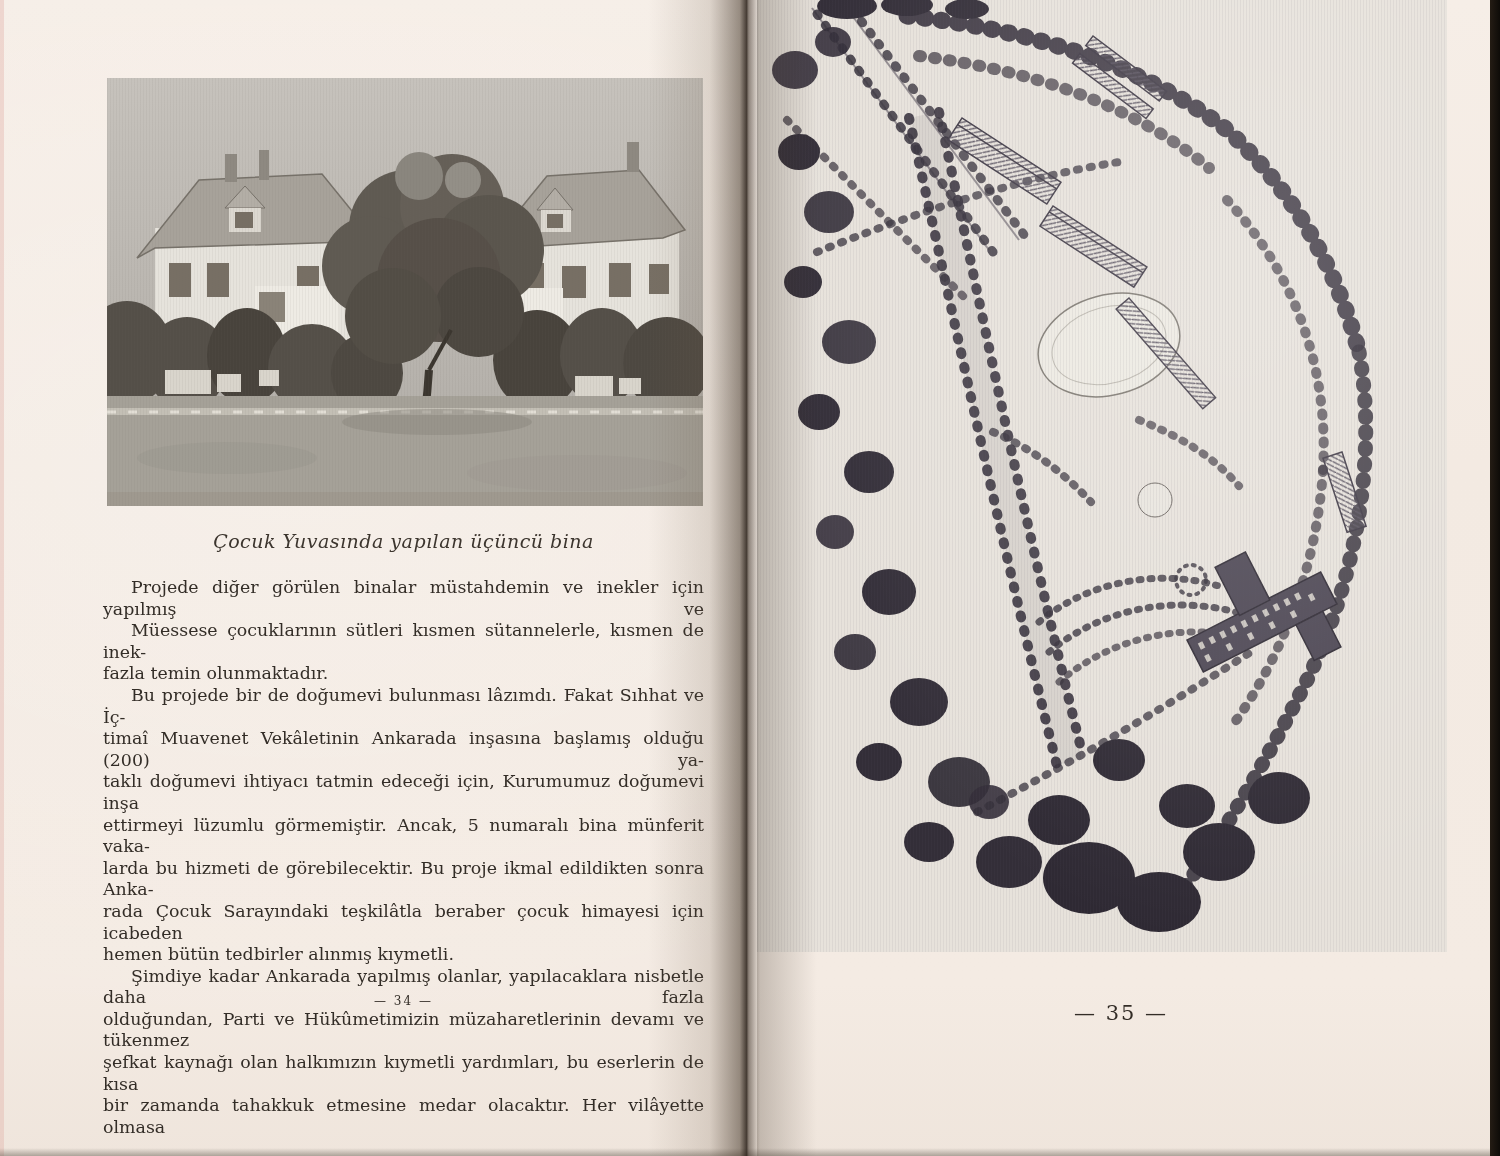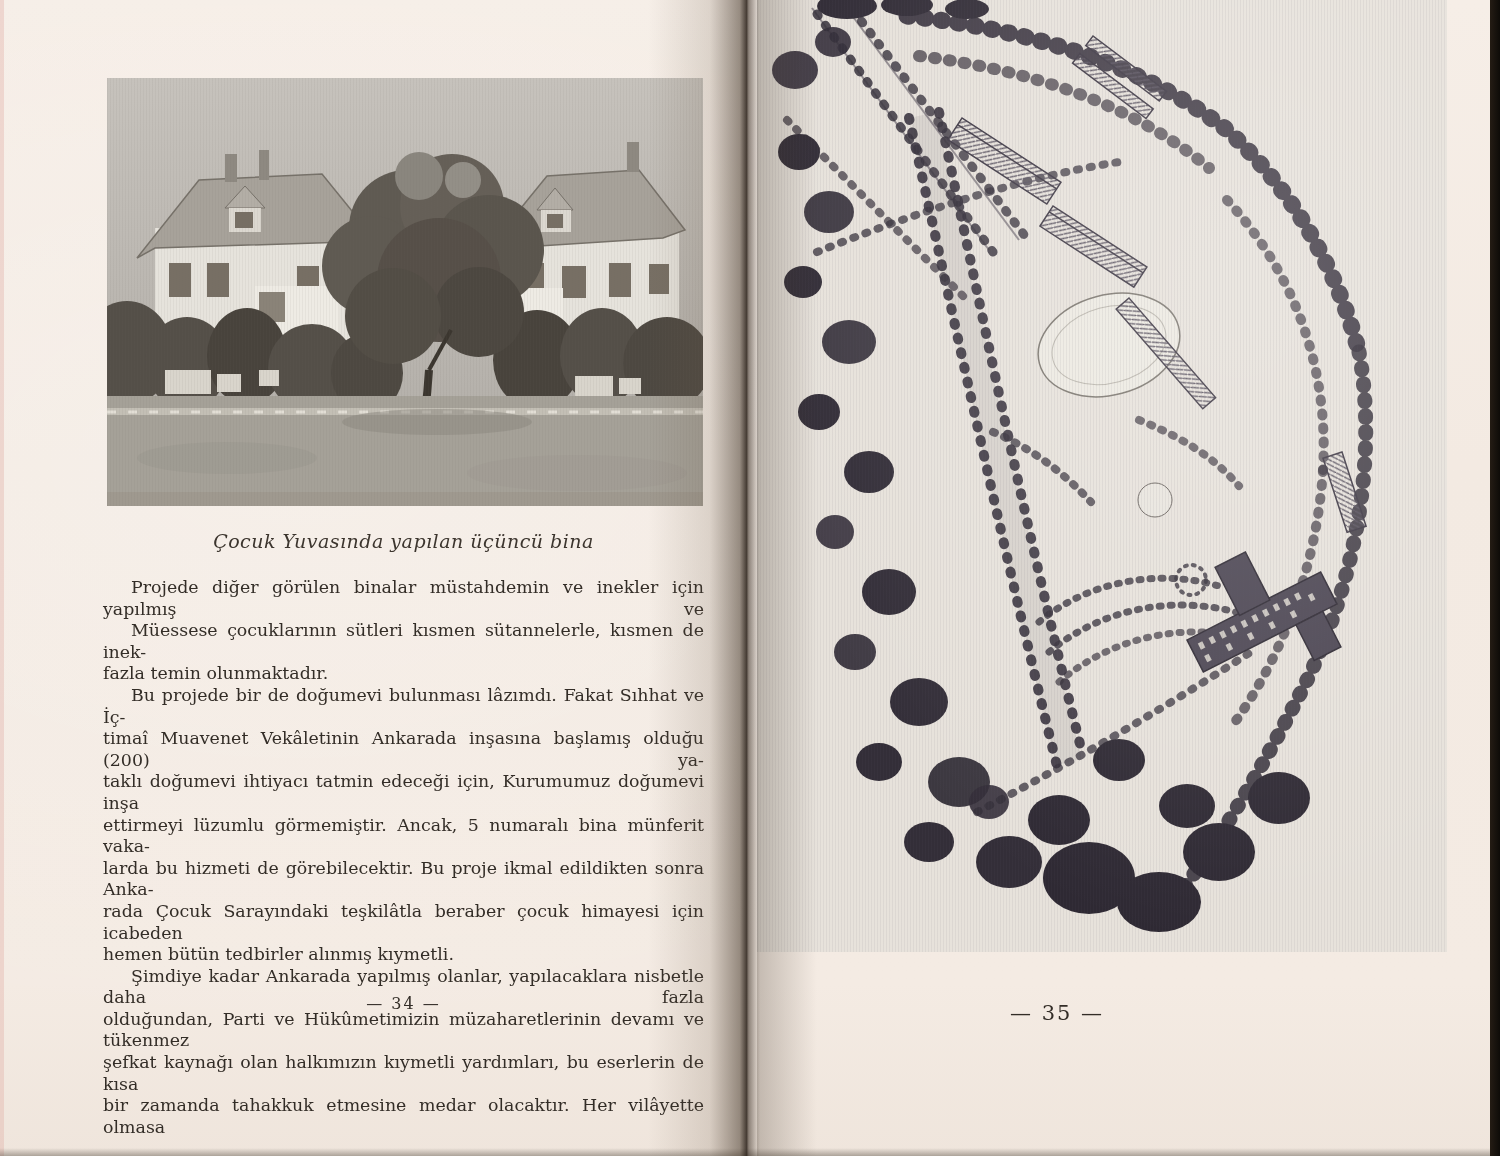--- a/index.html
+++ b/index.html
@@ -27,24 +27,24 @@
   .photo::after{content:"";position:absolute;inset:0;
          background:repeating-linear-gradient(90deg,rgba(110,104,98,.07) 0 1px,rgba(0,0,0,0) 1px 3px);}
   .caption{position:absolute;font-style:italic;font-size:19px;color:#3c352e;
          text-align:center;letter-spacing:.5px;z-index:2;}
   .caption-left{left:103px;top:514px;width:601px;margin-top:16px;}
   .body-text{position:absolute;left:103px;top:577px;width:601px;font-size:17.4px;
          line-height:21.6px;color:#332d27;z-index:2;}
   .para .line{text-align:justify;text-align-last:justify;white-space:normal;}
   .para .line.endline{text-align-last:left;}
   .para .line.indent{text-indent:28px;}
-  .pageno{position:absolute;text-align:center;font-size:16px;color:#332d27;
+  .pageno{position:absolute;text-align:center;font-size:12px;color:#332d27;
          letter-spacing:2px;z-index:2;}
   .pageno-left{left:103px;top:994px;width:601px;}
-  .pageno-right{left:712px;top:1001px;width:690px;font-size:21px;}
+  .pageno-right{left:776px;top:1001px;width:690px;font-size:21px;}
 
   
   .plate{position:absolute;left:757px;top:0;width:690px;height:952px;z-index:2;
          background:#e7e2db;}
   .plate::after{content:"";position:absolute;inset:0;pointer-events:none;
          background:repeating-linear-gradient(90deg,rgba(96,90,106,.08) 0 1px,rgba(0,0,0,0) 1px 3px),
                     radial-gradient(ellipse at 70% 30%, rgba(255,255,255,.18), rgba(0,0,0,0) 70%);}
   .caption-right{left:757px;top:971px;width:690px;}
 
   .watermark{position:absolute;left:452px;top:532px;z-index:40;pointer-events:none;

